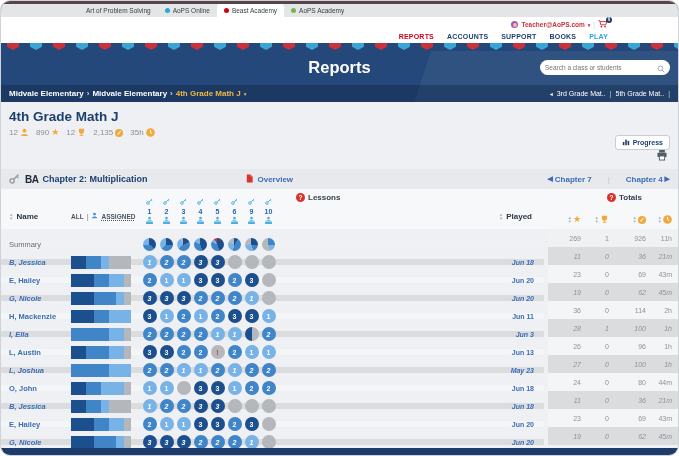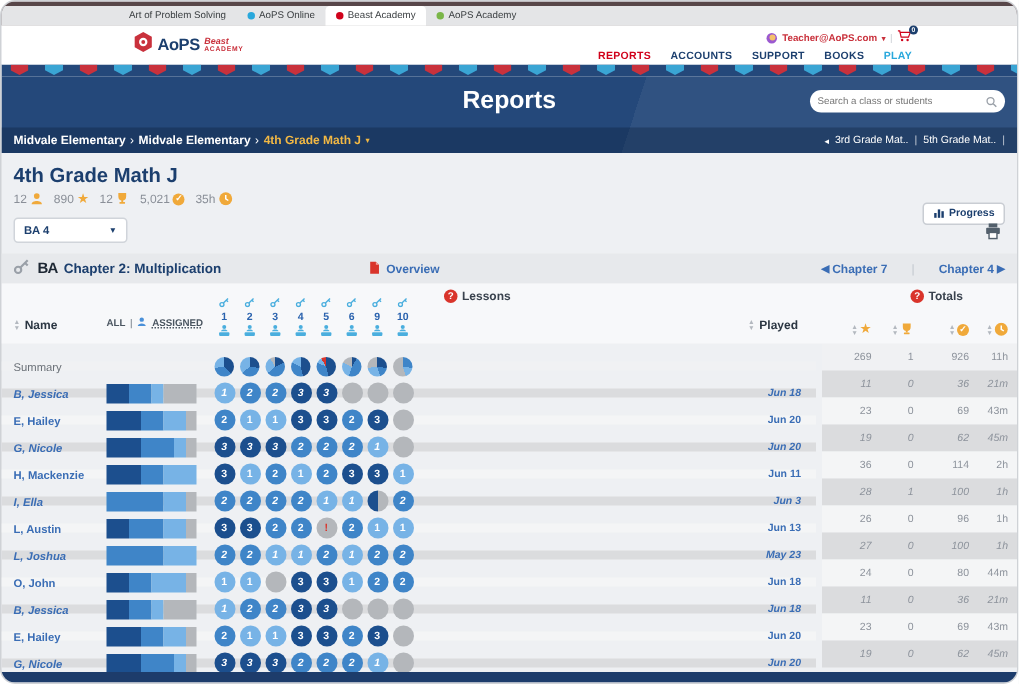--- a/index.html
+++ b/index.html
@@ -133,32 +133,20 @@
           <span>Beast Academy</span>
         </div>
         <div class="tab">
           <span class="tab-dot" style="background: rgb(122, 182, 72);"></span>
           <span>AoPS Academy</span>
         </div>
       </div>
   </div>
 
   <header class="site-header">
-    <div class="logo">
-      <span id="logo-shield"><svg width="13" height="14" viewBox="0 0 12 13">
-            <polygon points="6,0.3 11.3,3.2 11.3,9.8 6,12.7 0.7,9.8 0.7,3.2" fill="#c9313c"></polygon>
-            <circle cx="6" cy="6.5" r="2.6" fill="#fff"></circle>
-            <circle cx="6" cy="6.5" r="1.2" fill="#c9313c"></circle>
-          </svg></span>
-      <span class="logo-aops">AoPS</span>
-      <span class="logo-beast">
-        <span class="b1">Beast</span>
-        <span class="b2">ACADEMY</span>
-      </span>
-    </div>
     <div class="header-right">
       <div class="account-row">
         <span class="avatar"></span>
         <span>Teacher@AoPS.com</span>
         <span class="acct-caret">▾</span>
         <span class="acct-div">|</span>
         <span class="cart-wrap">
           <span id="cart-icon"><svg width="10" height="8" viewBox="0 0 12 10">
                 <path d="M0.5 0.8 H2 L3.2 6 H9.3 L10.8 2 H2.6" fill="none" stroke="#d0021b" stroke-width="1"></path>
                 <circle cx="4" cy="8.3" r="1" fill="#d0021b"></circle>
@@ -260,21 +248,21 @@
           <span>12</span>
           <span style="display: flex;">
             <svg width="9" height="9" viewBox="0 0 10 10">
               <path d="M2.1 0.8 H7.9 V3.4 A2.9 2.9 0 0 1 2.1 3.4 Z" fill="#f0a93a"></path>
               <rect x="4.3" y="5.9" width="1.4" height="1.5" fill="#f0a93a"></rect>
               <rect x="2.9" y="7.4" width="4.2" height="1.3" rx="0.3" fill="#f0a93a"></rect>
             </svg>
           </span>
         </span>
         <span class="stat">
-          <span>5,021</span>
+          <span>2,135</span>
           <span class="check-badge">✓</span>
         </span>
         <span class="stat">
           <span>35h</span>
           <span style="display: flex;">
             <svg width="9" height="9" viewBox="0 0 10 10">
               <circle cx="5" cy="5" r="4.8" fill="#f0a93a"></circle>
               <path d="M5 2.2 V5 L6.9 6.3" stroke="#fff" stroke-width="1.1" fill="none"></path>
             </svg>
           </span>
@@ -283,24 +271,20 @@
     <button class="progress-btn">
       <span id="chart-icon"><svg width="8" height="8" viewBox="0 0 10 10">
             <rect x="1" y="5" width="2" height="4" fill="#1c3f6e"></rect>
             <rect x="4" y="2" width="2" height="7" fill="#1c3f6e"></rect>
             <rect x="7" y="3.5" width="2" height="5.5" fill="#1c3f6e"></rect>
           </svg></span>
       <span>Progress</span>
     </button>
 
     <div class="filters-row" id="filters-row">
-      <div class="select" style="width: 76px;">
-          <span>BA 4</span>
-          <span class="sel-caret">▼</span>
-        </div>
         <span class="print-btn" id="print-icon"><svg width="12" height="12" viewBox="0 0 10 10">
             <rect x="2.6" y="0.8" width="4.8" height="2.2" fill="#53606c"></rect>
             <rect x="1.2" y="3.2" width="7.6" height="3.4" rx="0.5" fill="#53606c"></rect>
             <rect x="2.8" y="5.8" width="4.4" height="3.4" fill="#fff" stroke="#53606c" stroke-width="0.8"></rect>
           </svg></span>
     </div>
 
     <div class="chapter-bar">
       <span id="key-icon-big"><svg width="11" height="11" viewBox="0 0 10 10">
             <circle cx="2.8" cy="7.2" r="1.9" fill="none" stroke="#9aa0a8" stroke-width="1.3"></circle>

